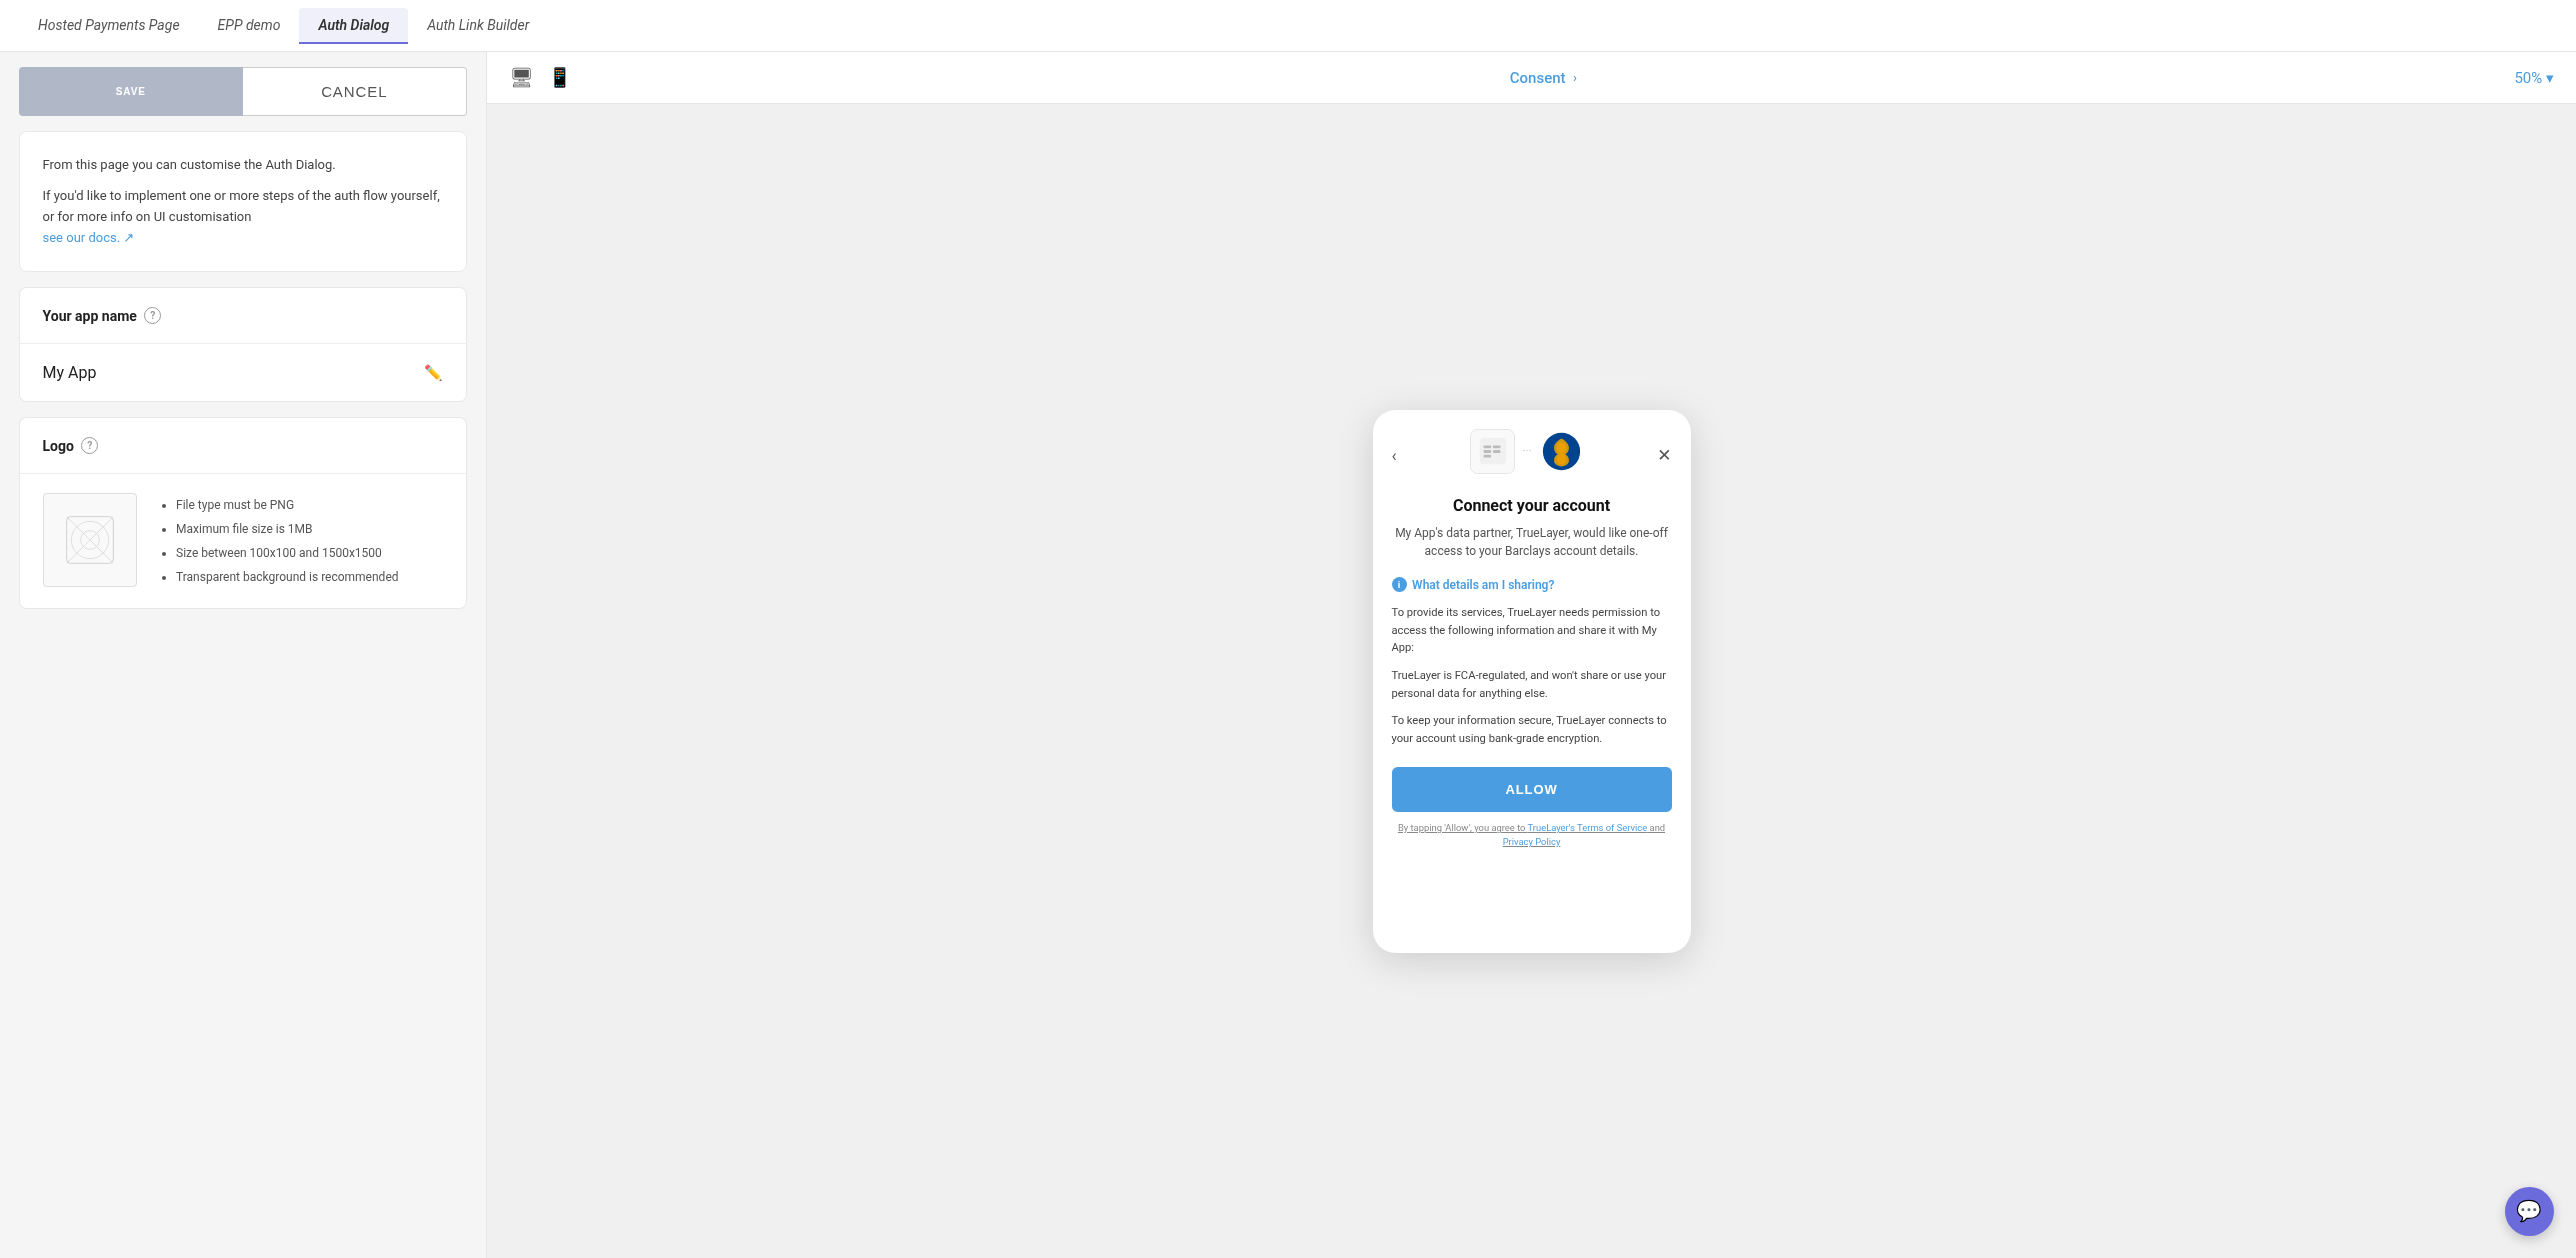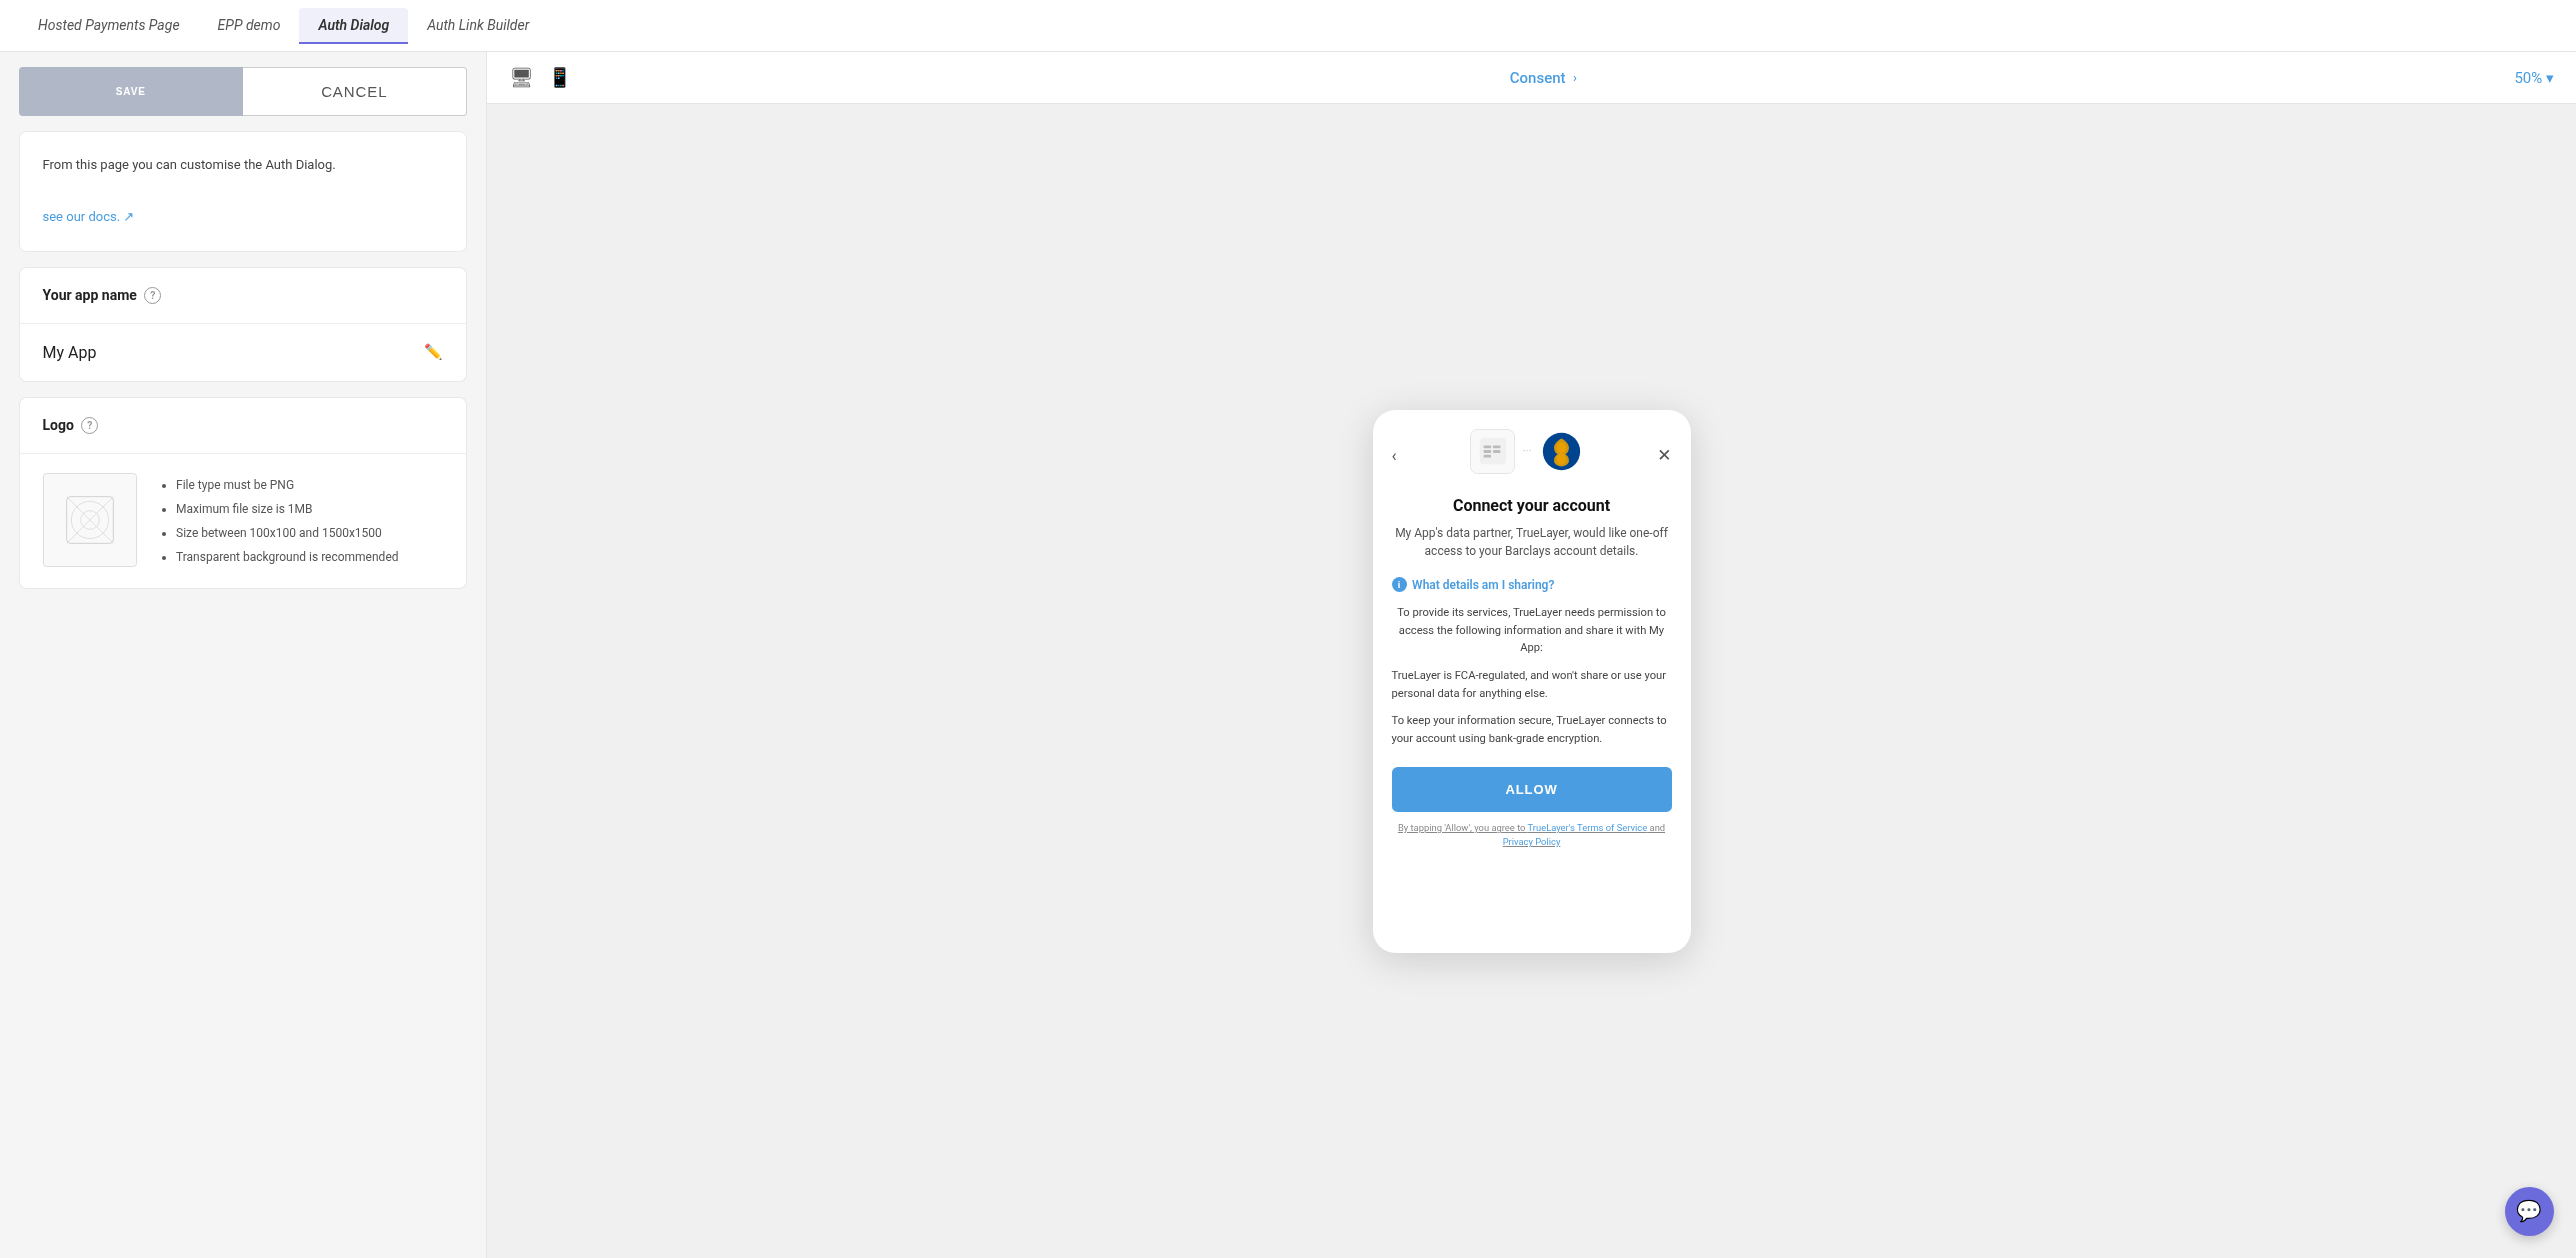--- a/index.html
+++ b/index.html
@@ -348,21 +348,20 @@
       justify-content: center;
       font-size: 9.4px;
       font-weight: 700;
       flex-shrink: 0;
     }
     .sharing-desc {
       font-size: 11.2px;
       color: #444;
       line-height: 1.6;
       margin-bottom: 9.4px;
-      text-align: center;
     }
     .sharing-list {
       list-style: disc;
       padding-left: 17px;
       margin-bottom: 13px;
     }
     .sharing-list li {
       font-size: 11.2px;
       font-weight: 700;
       color: #222;
@@ -433,21 +432,21 @@
   <div class="left-panel">
 
     <div class="action-bar">
       <button class="btn-save">SAVE</button>
       <button class="btn-cancel">CANCEL</button>
     </div>
 
     <div class="card">
       <p>From this page you can customise the Auth Dialog.</p>
       <p>
-        <br>
+        <span>If you'd like to implement one or more steps of the auth flow yourself, or for more info on UI customisation</span><br>
         <a href="#">see our docs. ↗</a>
       </p>
     </div>
 
     <div class="section-header">
       <span>Your app name</span>
       <span class="help-icon">?</span>
     </div>
     <div class="value-row">
       <span>My App</span>

